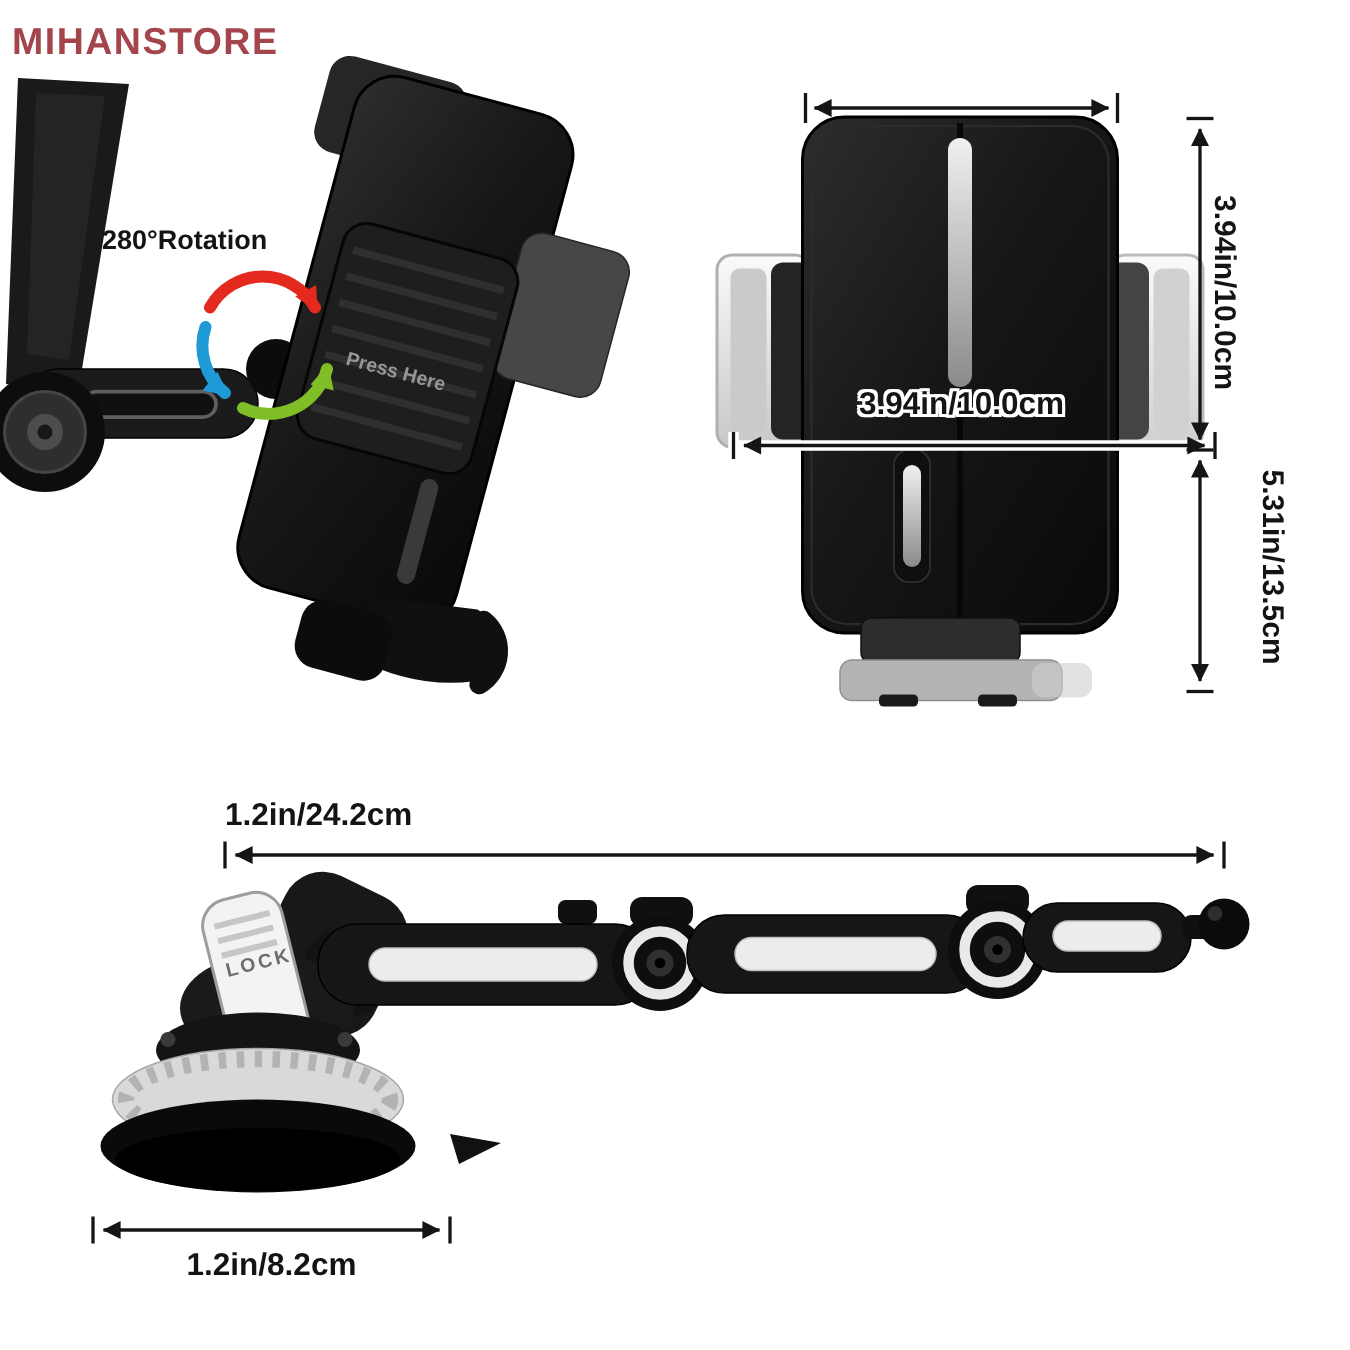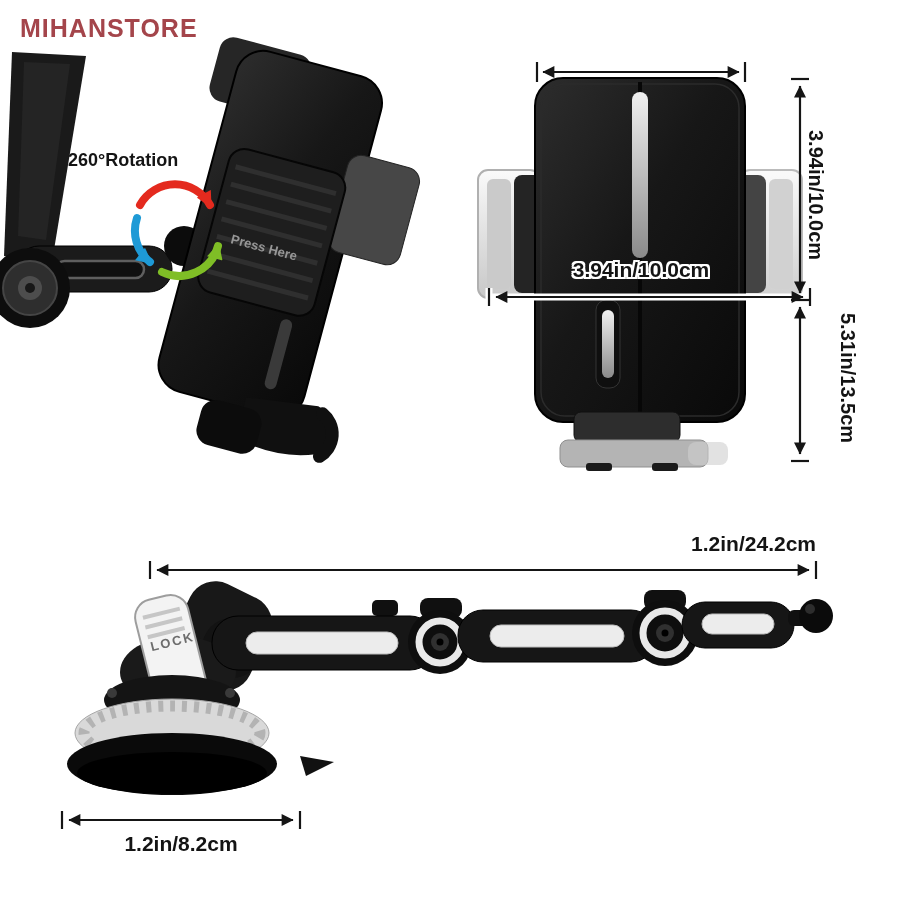--- a/index.html
+++ b/index.html
@@ -1,28 +1,28 @@
 <!DOCTYPE html>
 <html><head>
 <meta charset="utf-8">
 <style>
   html,body{margin:0;padding:0;background:#fff;font-family:"Liberation Sans",sans-serif}
   .canvas{position:relative;width:900px;height:900px;background:#fff;overflow:hidden}
   svg.art{position:absolute;left:0;top:0}
   .label{position:absolute;font-weight:bold;color:#141414;white-space:nowrap}
-  .logo{left:20px;top:14px;font-size:25px;letter-spacing:1px;color:#A4454B;font-weight:800}
+  .logo{left:8px;top:14px;font-size:25px;letter-spacing:1px;color:#A4454B;font-weight:800}
   .dim{font-size:21px}
   .rot-label{left:68px;top:150px;font-size:18px}
   .dim-top{left:536px;top:34px;width:210px;text-align:center}
   .vert{writing-mode:vertical-rl;text-orientation:mixed}
   .dim-body{left:804px;top:86px;height:218px;text-align:center;font-size:20px}
   .dim-total{left:836px;top:288px;height:180px;text-align:center;font-size:20px}
   .dim-mid{left:535px;top:258px;width:212px;text-align:center;
     text-shadow:-2px -2px 0 #fff,2px -2px 0 #fff,-2px 2px 0 #fff,2px 2px 0 #fff,0 -2px 0 #fff,0 2px 0 #fff,-2px 0 0 #fff,2px 0 0 #fff}
-  .dim-arm{left:150px;top:532px;width:666px;text-align:right}
+  .dim-arm{left:150px;top:532px;width:666px;text-align:left}
   .dim-base{left:62px;top:832px;width:238px;text-align:center}
   .press-here{left:212px;top:240px;width:104px;text-align:center;font-size:13px;color:#969696;transform:rotate(15deg)}
   .lock{left:150px;top:634px;font-size:13px;color:#6d6d6d;letter-spacing:2px;transform:rotate(-14deg)}
 </style>
 </head>
 <body>
 
 <div class="canvas">
 
   <svg class="art" width="900" height="900" viewBox="0 0 900 900">
@@ -197,21 +197,21 @@
       </g>
       <g>
         <line x1="62" y1="811" x2="62" y2="829"></line>
         <line x1="300" y1="811" x2="300" y2="829"></line>
         <line x1="69" y1="820" x2="293" y2="820" marker-start="url(#mB)" marker-end="url(#mB)"></line>
       </g>
     </g>
   </svg>
 
   <div class="label logo">MIHANSTORE</div>
-  <div class="label rot-label">260°Rotation</div>
+  <div class="label rot-label">280°Rotation</div>
   <div class="label press-here">Press Here</div>
   <div class="label dim vert dim-body">3.94in/10.0cm</div>
   <div class="label dim vert dim-total">5.31in/13.5cm</div>
   <div class="label dim dim-mid">3.94in/10.0cm</div>
   <div class="label dim dim-arm">1.2in/24.2cm</div>
   <div class="label dim dim-base">1.2in/8.2cm</div>
   <div class="label lock">LOCK</div>
 </div>
 
 </body></html>

